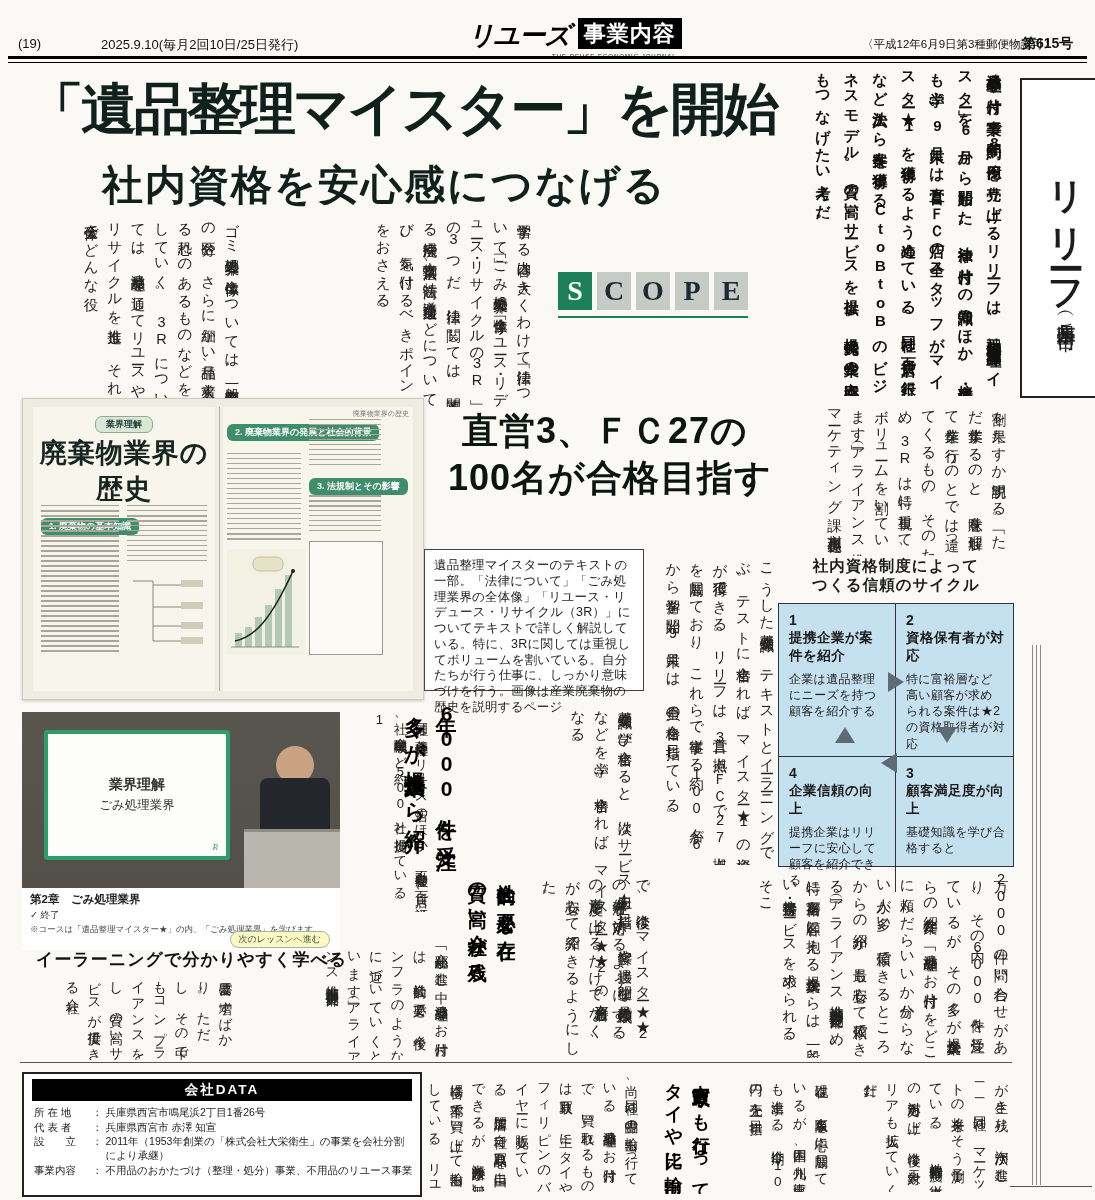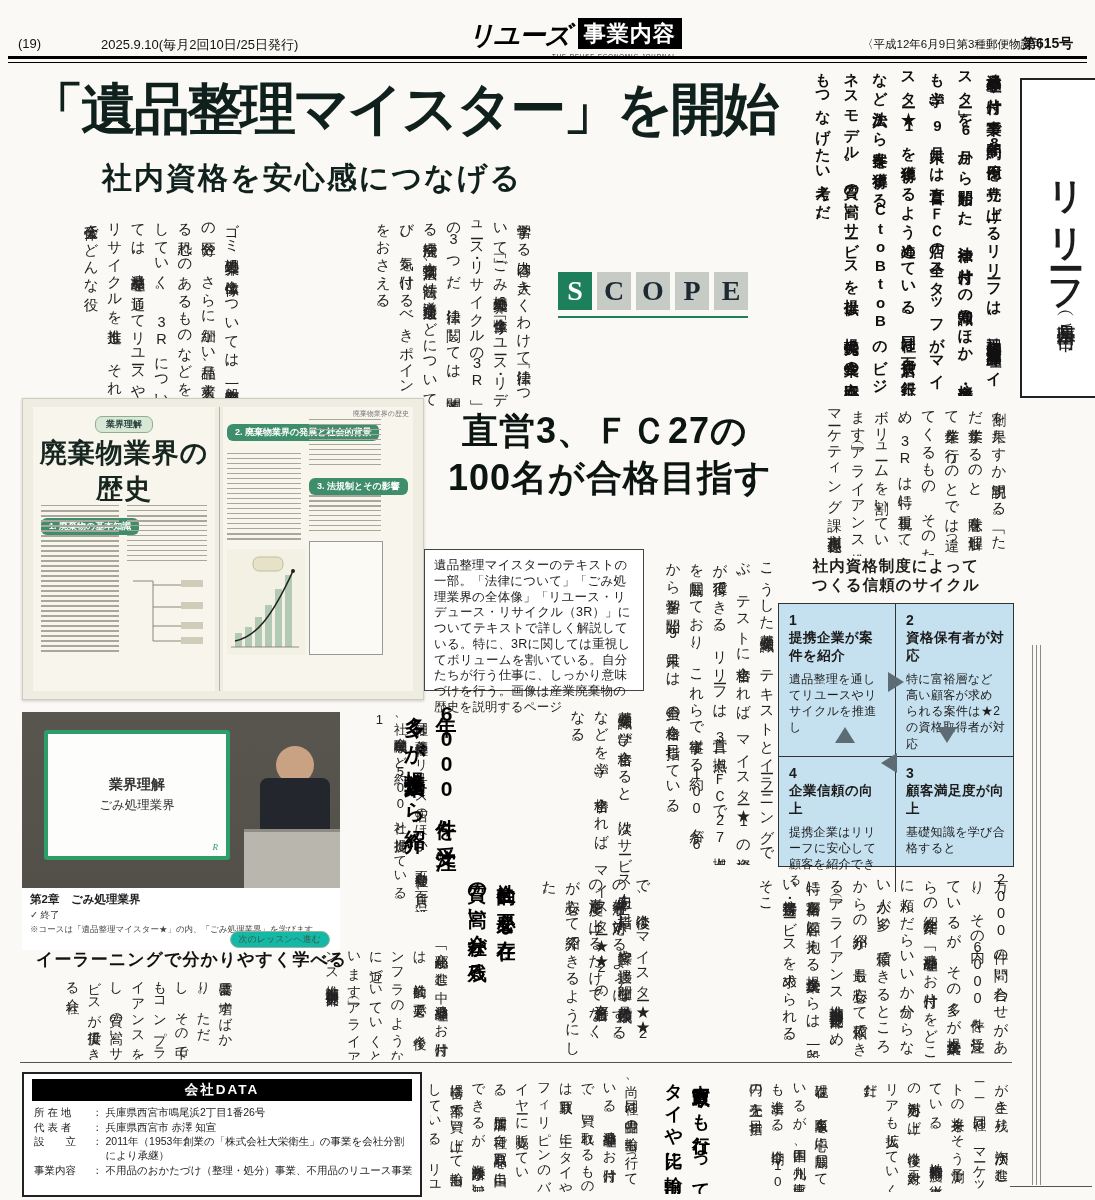--- a/index.html
+++ b/index.html
@@ -13,21 +13,21 @@
   .vhead > div{margin-left:4px;}
   
   .hdr-small{font-size:13px;color:#111;}
   .masthead{display:flex;align-items:flex-start;gap:8px;}
   .mast-main{font-weight:bold;font-size:26px;font-style:italic;letter-spacing:-1px;color:#000;}
   .mast-sub{background:#000;color:#fff;font-weight:bold;font-size:22px;padding:1px 6px 0 6px;letter-spacing:1px;}
   .mast-tag{font-size:6px;letter-spacing:1px;color:#222;}
   .double-rule{border-top:3px solid #000;border-bottom:1px solid #000;height:3px;}
   
   .hl-main{font-family:"Liberation Serif","DejaVu Serif",serif;font-weight:bold;font-size:56px;letter-spacing:-3px;color:#10201c;white-space:nowrap;}
-  .hl-sub{font-weight:bold;font-size:30px;letter-spacing:2px;color:#10201c;white-space:nowrap;}
+  .hl-sub{font-weight:bold;font-size:41px;letter-spacing:2px;color:#10201c;white-space:nowrap;}
   .hl2{font-weight:bold;font-size:36px;letter-spacing:1px;color:#0c1512;line-height:1.3;white-space:nowrap;}
   
   .title-box{border:2px solid #222;background:#fff;padding:10px 6px;text-align:center;}
   .title-box .nm{font-size:36px;font-weight:bold;letter-spacing:6px;}
   .title-box .loc{font-size:19px;letter-spacing:2px;margin-top:2px;}
   
   .scope{display:flex;gap:5px;}
   .scope .tile{width:34px;height:38px;display:flex;align-items:center;justify-content:center;
     font-family:"Liberation Serif","DejaVu Serif",serif;font-weight:bold;font-size:28px;}
   .scope .tile.s{background:#1e7f5c;color:#fff;}
@@ -61,21 +61,21 @@
   
   .photo{background:linear-gradient(#59564f,#47444036);background-color:#56534c;position:relative;overflow:hidden;}
   .screen{position:absolute;background:#fdfdfb;border:4px solid #2e9e68;border-radius:3px;display:flex;flex-direction:column;align-items:center;justify-content:center;}
   .screen .l1{font-weight:bold;font-size:14px;color:#333;}
   .screen .l2{font-size:12.5px;color:#333;margin-top:3px;}
   .screen .mark{position:absolute;right:8px;bottom:4px;font-size:9px;color:#2e9e68;font-family:"Liberation Serif",serif;font-style:italic;}
   .elearn{background:#fff;padding:4px 8px 2px 8px;font-size:10px;position:relative;}
   .elearn .chap{font-weight:bold;font-size:11.5px;color:#222;}
   .elearn .done{color:#3c3c3c;margin-top:2px;font-size:9.5px;}
   .elearn .note{color:#444;font-size:8.5px;margin-top:2px;}
-  .next-btn{position:absolute;right:10px;bottom:2px;border:1px solid #9ab59d;border-radius:9px;background:#14b8a6;color:#3c5c46;font-size:9px;padding:1px 8px;}
+  .next-btn{position:absolute;right:10px;bottom:2px;border:1px solid #9ab59d;border-radius:9px;background:#fef9c3;color:#3c5c46;font-size:9px;padding:1px 8px;}
   .fig-head{font-weight:bold;font-size:17px;letter-spacing:1px;color:#111;}
   
   .cdata{border:2px solid #222;background:#fff;padding:4px 6px 5px 6px;}
   .cdata-bar{background:#000;color:#fff;font-weight:bold;font-size:13.5px;text-align:center;letter-spacing:2px;padding:2px 0;margin:1px 2px 5px 2px;}
   .cdata-name{font-weight:bold;font-size:14.5px;margin:1px 0 3px 4px;letter-spacing:1px;}
   .cdata-row{display:flex;font-size:10.5px;line-height:1.3;margin:1px 0 1px 4px;}
   .cdata-row .lb{width:58px;flex:none;color:#222;}
   .cdata-row .cl{flex:none;margin-right:3px;}
   .cdata-row .vl{flex:1;}
   .rule{background:#555;}
@@ -176,21 +176,21 @@
 
 <div class="abs" style="left:778px;top:556px;width:236px;" data-name="trust-cycle-diagram">
   <div class="diagram-title">
     <div data-name="diagram-title-line1">社内資格制度によって</div>
     <div data-name="diagram-title-line2">つくる信頼のサイクル</div>
   </div>
   <div class="cycle" style="height:262px;margin-top:8px;" data-name="cycle-grid">
     <div class="q b-r b-b" data-name="cycle-quadrant-1">
       <div class="qno" data-name="quadrant-number">1</div>
       <div class="qtitle" data-name="quadrant-title">提携企業が案件を紹介</div>
-      <div class="qbody" data-name="quadrant-body">遺品整理を通してリユースやリサイクルを推進し</div>
+      <div class="qbody" data-name="quadrant-body">企業は遺品整理にニーズを持つ顧客を紹介する</div>
     </div>
     <div class="q b-b" data-name="cycle-quadrant-2">
       <div class="qno" data-name="quadrant-number">2</div>
       <div class="qtitle" data-name="quadrant-title">資格保有者が対応</div>
       <div class="qbody" data-name="quadrant-body">特に富裕層など高い顧客が求められる案件は★2の資格取得者が対応</div>
     </div>
     <div class="q b-r" data-name="cycle-quadrant-4">
       <div class="qno" data-name="quadrant-number">4</div>
       <div class="qtitle" data-name="quadrant-title">企業信頼の向上</div>
       <div class="qbody" data-name="quadrant-body">提携企業はリリーフに安心して顧客を紹介できる</div>

